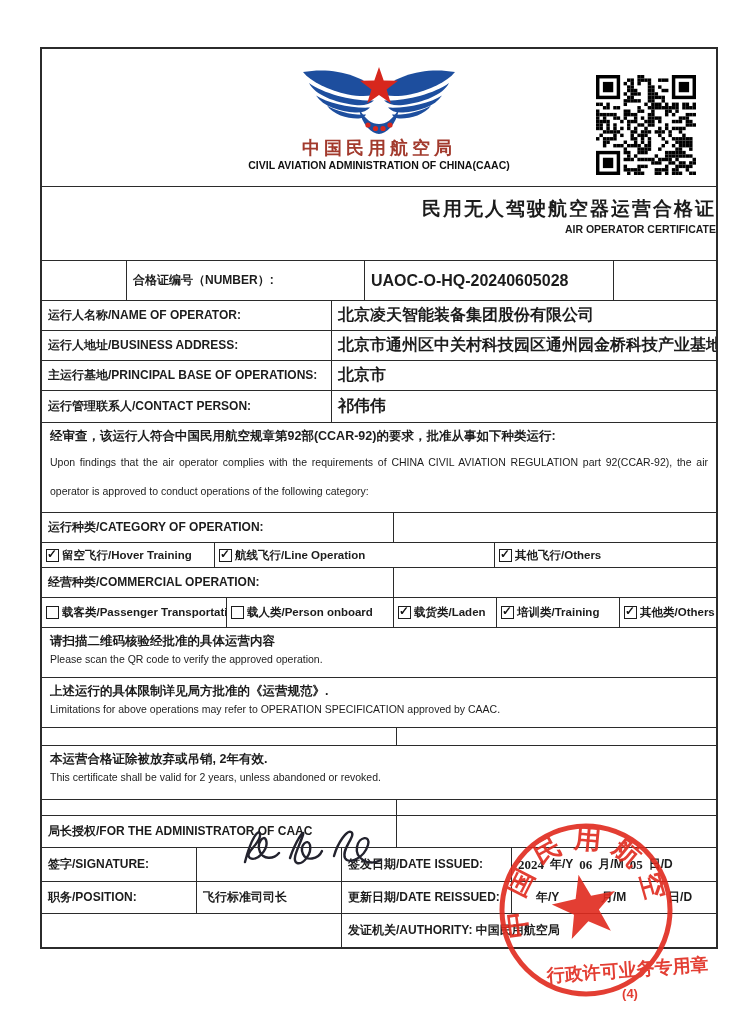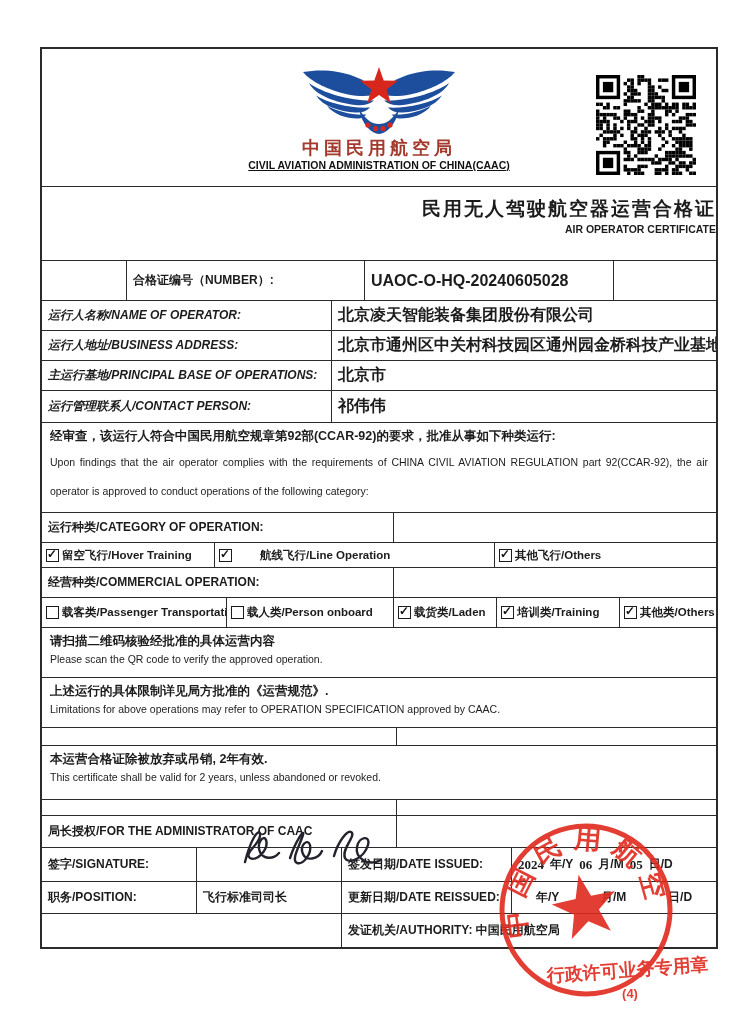--- a/index.html
+++ b/index.html
@@ -10,33 +10,33 @@
   .row{display:flex;border-bottom:1px solid #2b2b2b;box-sizing:border-box;flex:0 0 auto;align-items:stretch;}
   .cell{border-right:1px solid #2b2b2b;box-sizing:border-box;padding:3px 6px;display:flex;align-items:center;
         font-size:12px;font-weight:700;white-space:nowrap;overflow:hidden;}
   .cell:last-child{border-right:none;}
   .block{display:block;border-bottom:1px solid #2b2b2b;box-sizing:border-box;padding:5px 8px 0 8px;flex:0 0 auto;}
   
   .header-sec{position:relative;height:138px;border-bottom:1px solid #2b2b2b;box-sizing:border-box;text-align:center;}
   .logo{display:block;margin:10px auto 0 auto;}
   .agency-cn{font-size:18px;font-weight:700;color:#a23a2d;letter-spacing:4px;line-height:22px;
              font-family:"Liberation Serif", serif;}
-  .agency-en{font-size:10.5px;font-weight:700;color:#111;letter-spacing:0;line-height:13px;text-decoration:underline;}
+  .agency-en{font-size:10.5px;font-weight:700;color:#111;letter-spacing:0;line-height:13px;}
   .qr{position:absolute;right:20px;top:26px;width:100px;height:100px;}
   
   .title-sec{height:74px;border-bottom:1px solid #2b2b2b;box-sizing:border-box;text-align:right;padding-top:9px;}
   .title-cn{font-size:19px;font-weight:600;font-family:"Liberation Serif", serif;letter-spacing:2px;line-height:26px;}
   .title-en{font-size:10.5px;font-weight:700;line-height:14px;}
   
   .h40{height:40px;} .h30{height:30px;} .h32{height:32px;} .h34{height:34px;}
   .h25{height:25px;} .h90{height:90px;} .h50{height:50px;} .h54{height:54px;}
   .h18{height:18px;} .h16{height:16px;} .h33{height:33px;border-bottom:none;}
   .w85{width:85px;flex:0 0 85px;} .w238{width:238px;flex:0 0 238px;} .w249{width:249px;flex:0 0 249px;}
-  .w290{width:290px;flex:0 0 290px;font-style:italic;} .w352{width:352px;flex:0 0 352px;} .w355{width:355px;flex:0 0 355px;}
-  .w173{width:173px;flex:0 0 173px;} .w280{width:280px;flex:0 0 280px;gap:25px;}
+  .w290{width:290px;flex:0 0 290px;} .w352{width:352px;flex:0 0 352px;} .w355{width:355px;flex:0 0 355px;}
+  .w173{width:173px;flex:0 0 173px;} .w280{width:280px;flex:0 0 280px;}
   .w185{width:185px;flex:0 0 185px;} .w167{width:167px;flex:0 0 167px;} .w103{width:103px;flex:0 0 103px;}
   .w123{width:123px;flex:0 0 123px;}
   .w155{width:155px;flex:0 0 155px;} .w145{width:145px;flex:0 0 145px;} .w170{width:170px;flex:0 0 170px;}
   .w300{width:300px;flex:0 0 300px;}
   .fx{flex:1 1 auto;}
   .val{font-family:Liberation Sans, sans-serif;font-size:16px;font-weight:700;}
   .cn-line{font-size:12.5px;font-weight:700;line-height:17px;margin:0;}
   .en-line{font-size:10.5px;font-weight:400;line-height:14px;margin:2px 0 0 0;}
   .statement .en-just{font-size:10.5px;font-weight:400;line-height:29px;text-align:justify;margin:3px 0 0 0;}
   

